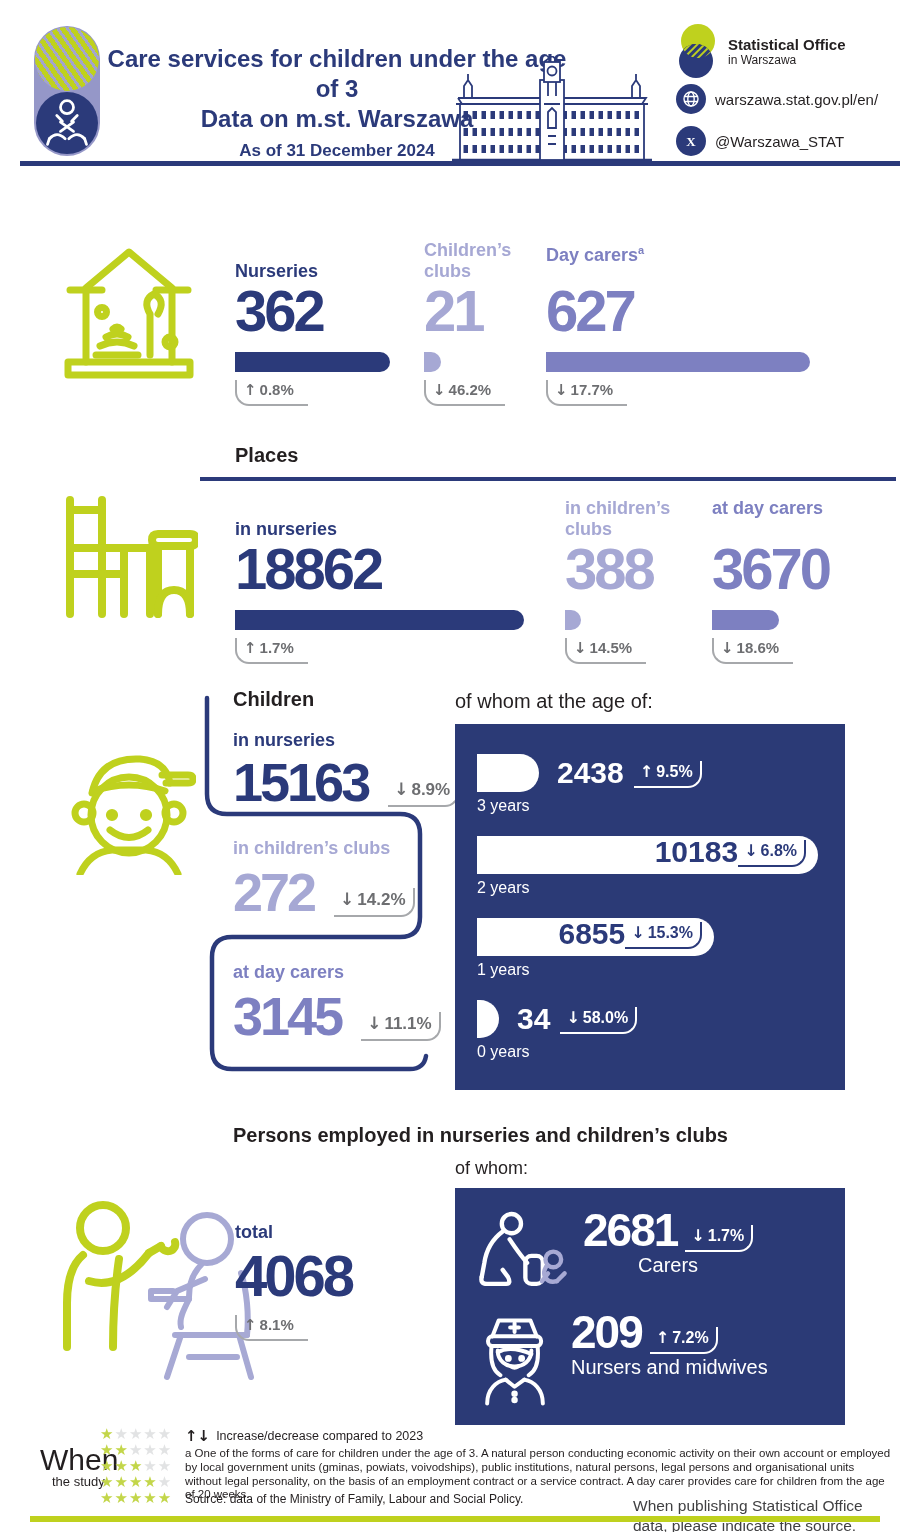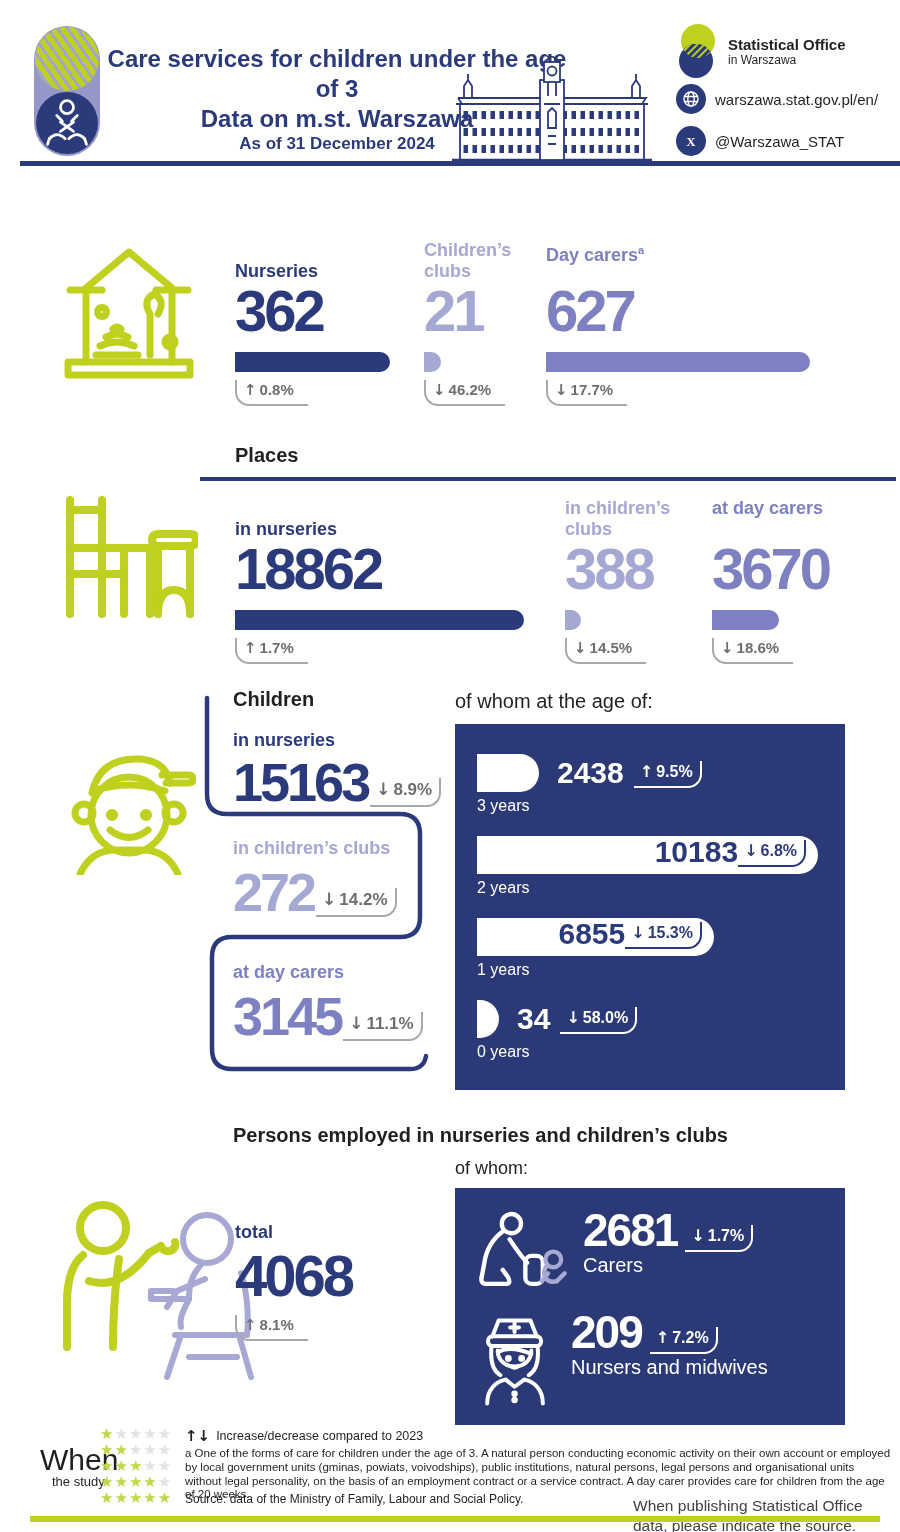--- a/index.html
+++ b/index.html
@@ -12,21 +12,21 @@
 
   
   .hdr-rule{left:20px;top:161px;width:880px;height:5px;background:#2b3a7a;}
   .pill{left:34px;top:26px;width:66px;height:130px;background:#9597c8;border-radius:33px;}
   .pill-green{position:absolute;left:1px;top:1px;width:64px;height:64px;border-radius:50%;
       background:repeating-linear-gradient(55deg,#bfd11e 0 5px,#a3a5cc 5px 8px);}
   .pill-navy{position:absolute;left:2px;top:66px;width:62px;height:62px;border-radius:50%;background:#2b3a7a;
       display:flex;align-items:center;justify-content:center;}
   .title-block{left:98px;top:44px;width:478px;text-align:center;}
   .title-block h1{margin:0;font-size:24px;line-height:30px;color:#2b3a7a;font-weight:bold;}
-  .as-of{font-size:17px;font-weight:bold;color:#2b3a7a;}
+  .as-of{font-size:17px;font-weight:bold;color:#2b3a7a;margin-top:7px;}
   .contact{left:676px;top:22px;width:222px;}
   .office-row{display:flex;gap:8px;align-items:flex-start;}
   .office-name{font-size:15px;font-weight:bold;margin-top:14px;}
   .office-loc{font-size:12px;}
   .contact-row{display:flex;gap:9px;align-items:center;position:absolute;left:0;}
   .c-ic{width:30px;height:30px;border-radius:50%;background:#2b3a7a;display:flex;align-items:center;justify-content:center;flex:0 0 auto;}
   .c-tx{font-size:15px;color:#231f20;}
 
   
   .cat-label{font-size:18px;font-weight:bold;line-height:21px;}
@@ -39,21 +39,21 @@
 
   .col .big-num{position:absolute;top:42px;left:0;}
   .col .bar{position:absolute;top:112px;left:0;}
   .col .badge{position:absolute;top:140px;left:0;}
   .col{height:175px;}
 
   .sec-title{font-size:20px;font-weight:bold;color:#231f20;}
   .places-rule{left:200px;top:477px;width:696px;height:4px;background:#2b3a7a;}
 
   
-  .kid-item .num-row{display:flex;align-items:flex-end;gap:2px;}
+  .kid-item .num-row{display:flex;align-items:flex-end;gap:20px;}
   .kid-num{font-size:54px;font-weight:800;letter-spacing:-3px;line-height:50px;}
   .kid-badge{font-size:17px;}
   .panel{background:#2b3a76;}
   .age-row{position:absolute;left:22px;}
   .age-top{display:flex;align-items:center;gap:18px;height:38px;}
   .age-bar{height:38px;background:#fff;border-radius:0 19px 19px 0;position:relative;flex:0 0 auto;}
   .age-val{font-size:30px;font-weight:800;line-height:30px;}
   .age-badge{font-size:16px;}
   .age-inside{position:absolute;right:12px;top:1px;display:flex;align-items:flex-end;}
   .age-out{display:flex;align-items:flex-end;gap:10px;}
@@ -404,21 +404,21 @@
 
   <div class="abs" style="left:235px;top:1222px;width:190px;">
     <div class="cat-label navy">total</div>
     <div class="big-num navy" style="margin-top:4px;">4068</div>
     <span class="badge hookL" style="margin-top:10px;display:inline-flex;">
         <span class="arr">↑</span>
         <span>8.1%</span>
       </span>
   </div>
 
-  <div class="abs panel" style="left:455px;top:1188px;width:390px;height:237px;">
+  <div class="abs panel" style="left:455px;top:1188px;width:390px;height:237px;text-align:center;">
 
     <div class="emp-row" style="top:20px;">
       <svg width="96" height="88" viewBox="0 0 110 95" fill="none" stroke-linecap="round" stroke-linejoin="round">
         <g stroke="#fff" stroke-width="5">
           <circle cx="44" cy="15" r="11"></circle>
           <path d="M34 24 C22 33 15 46 13 60 L10 76"></path>
           <path d="M10 76 Q8 84 16 84 H38 Q44 84 40 76 L34 68"></path>
           <path d="M42 33 C50 45 56 53 62 60"></path>
           <rect x="60" y="52" width="20" height="32" rx="7"></rect>
         </g>

